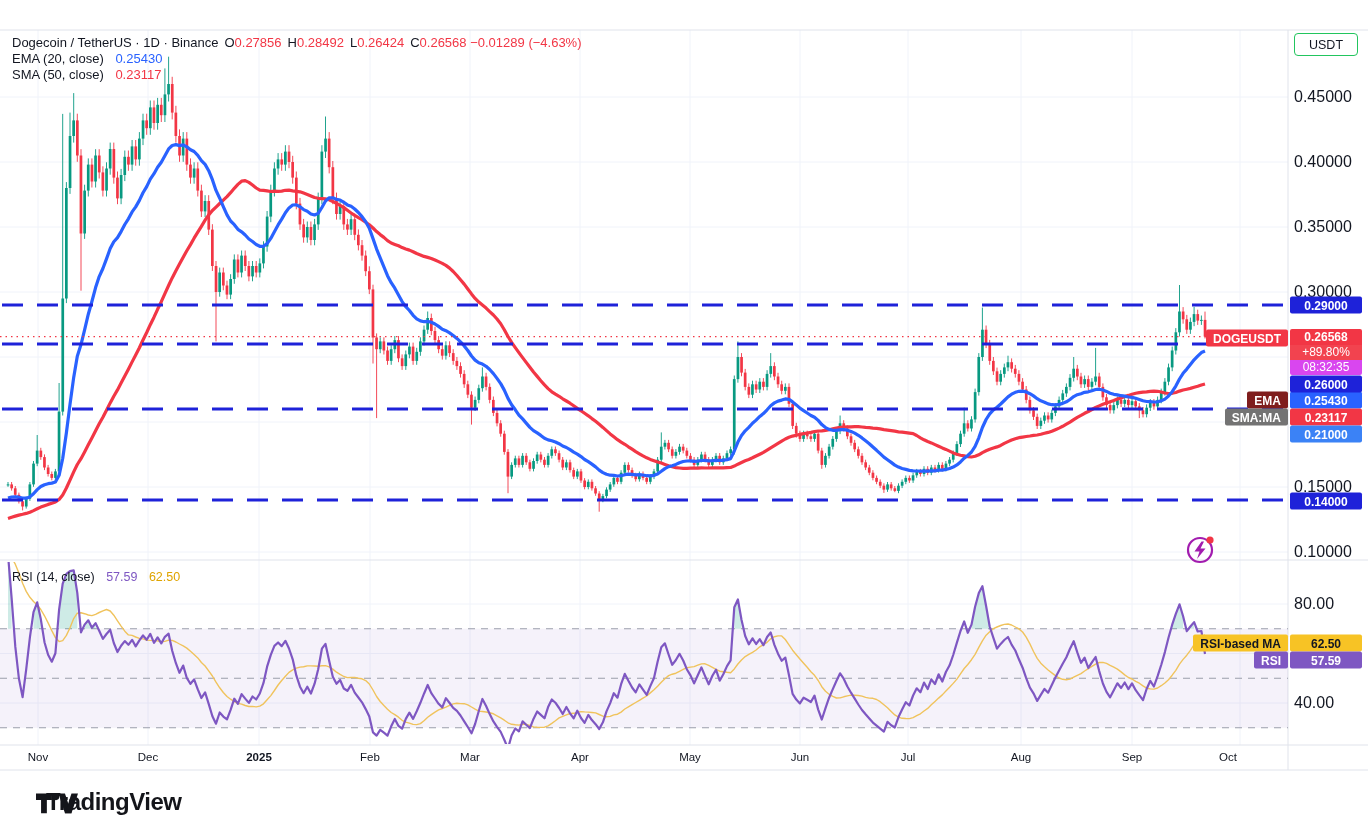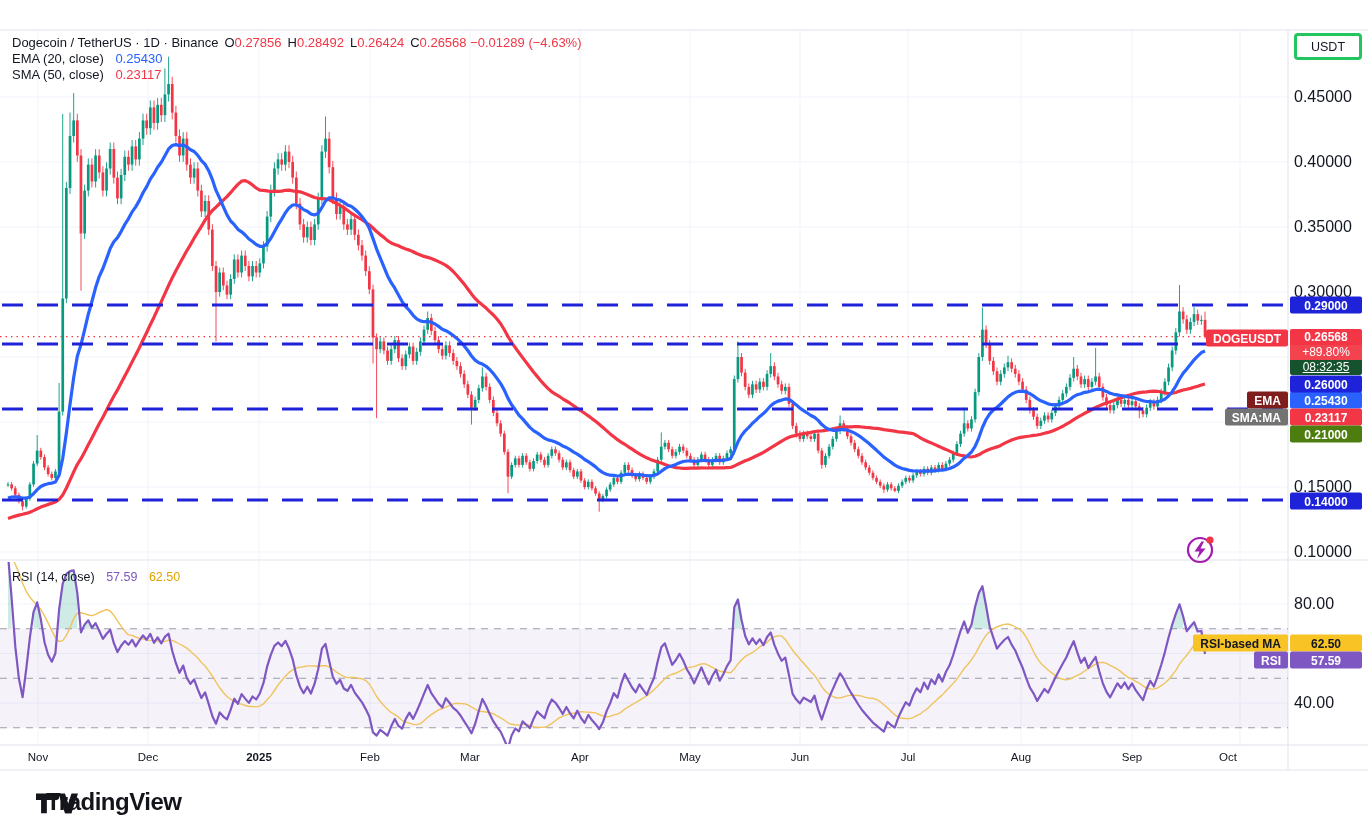--- a/index.html
+++ b/index.html
@@ -17,22 +17,22 @@
   .rsi-legend{position:absolute;left:12px;top:570px;font-size:12.5px;white-space:nowrap;z-index:5;}
   .axis-label{position:absolute;left:1294px;font-size:16px;color:#131722;transform:translateY(-50%);}
   .axis-badge{position:absolute;left:1290px;width:72px;font-size:12px;font-weight:600;color:#fff;
               text-align:center;transform:translateY(-50%);padding:1.5px 0;border-radius:2px;z-index:6;}
   .float-badge{position:absolute;font-size:12px;font-weight:600;color:#fff;text-align:center;
                transform:translateY(-50%);padding:1.5px 7px;border-radius:2px;z-index:6;white-space:nowrap;}
   .price-block{position:absolute;left:1290px;width:72px;top:329px;border-radius:2px;overflow:hidden;
                text-align:center;color:#fff;font-size:12px;z-index:7;}
   .price-block .r1{background:#f23645;font-weight:700;padding:1px 0;}
   .price-block .r2{background:#f2434f;padding:0 0 1px;}
-  .price-block .r3{background:#14532d;padding:0 0 1px;text-decoration:underline;}
-  .usdt-btn{position:absolute;left:1294px;top:33px;width:62px;height:21px;border:3px solid #22c55e;
+  .price-block .r3{background:#d946ef;padding:0 0 1px;}
+  .usdt-btn{position:absolute;left:1294px;top:33px;width:62px;height:21px;border:1px solid #22c55e;
             border-radius:4px;font-size:12.5px;color:#131722;display:flex;align-items:center;
             justify-content:center;background:#fff;cursor:pointer;}
   .month{position:absolute;top:751px;font-size:11.5px;color:#131722;transform:translateX(-50%);}
   .month.bold{font-weight:700;}
   .logo{position:absolute;left:36px;top:788px;display:flex;align-items:center;z-index:5;}
   .logo-text{font-size:24px;font-weight:700;color:#14151a;margin-left:10px;letter-spacing:-0.5px;}
 </style>
 </head>
 <body>
 
@@ -817,21 +817,21 @@
 
   <div id="gen-labels">
       <div class="axis-label" style="top:96.99999999999997px">0.45000</div>
       <div class="axis-label" style="top:161.99999999999994px">0.40000</div>
       <div class="axis-label" style="top:227px">0.35000</div>
       <div class="axis-label" style="top:292px">0.30000</div>
       <div class="axis-label" style="top:487px">0.15000</div>
       <div class="axis-label" style="top:552px">0.10000</div>
       <div class="axis-badge" style="top:305px;background:#1e22d9">0.29000</div>
       <div class="axis-badge" style="top:384px;background:#1e22d9">0.26000</div>
-      <div class="axis-badge" style="top:434px;background:#4d7c0f">0.21000</div>
+      <div class="axis-badge" style="top:434px;background:#3b82f6">0.21000</div>
       <div class="axis-badge" style="top:501px;background:#1e22d9">0.14000</div>
       <div class="axis-label" style="top:604px">80.00</div>
       <div class="axis-label" style="top:703px">40.00</div>
       <div class="month" style="left:38px">Nov</div>
       <div class="month" style="left:148px">Dec</div>
       <div class="month bold" style="left:259px">2025</div>
       <div class="month" style="left:370px">Feb</div>
       <div class="month" style="left:470px">Mar</div>
       <div class="month" style="left:580px">Apr</div>
       <div class="month" style="left:690px">May</div>

